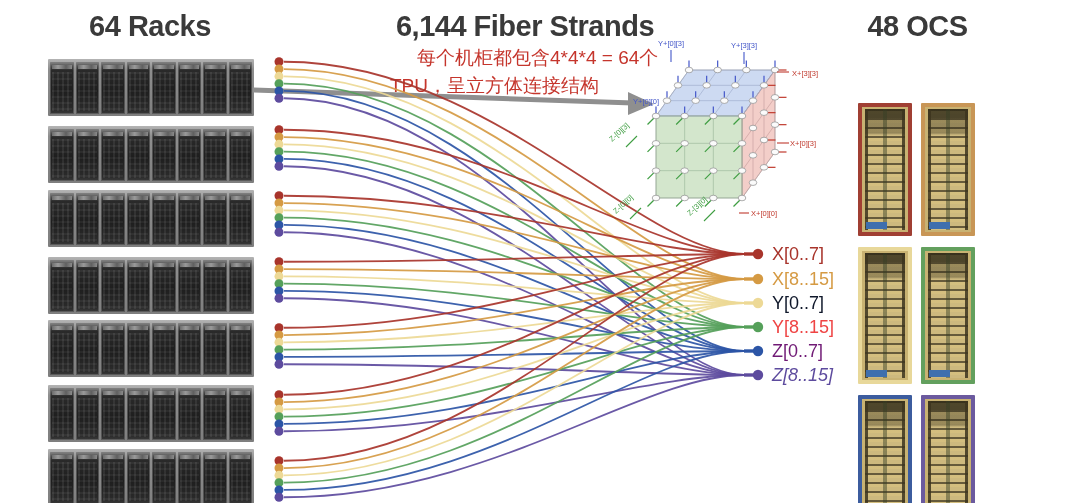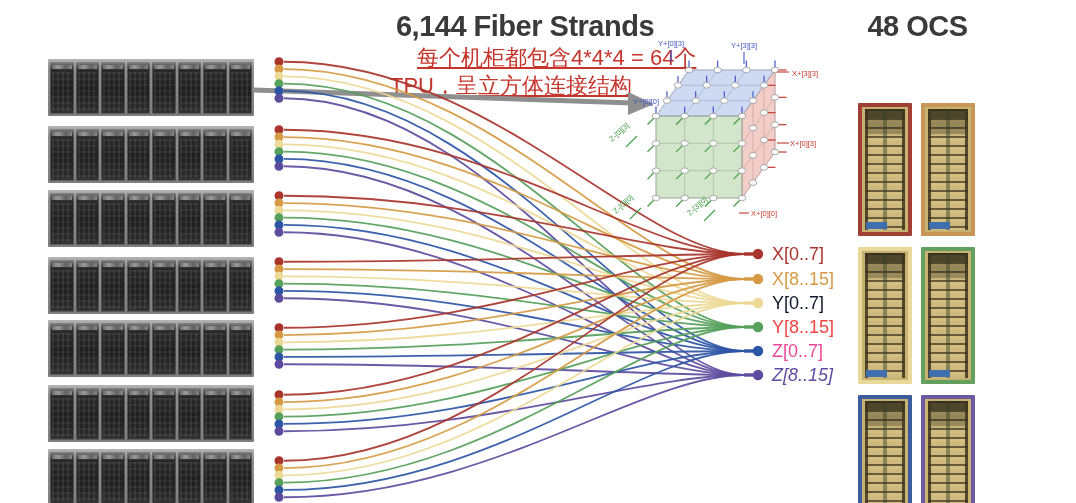--- a/index.html
+++ b/index.html
@@ -8,21 +8,21 @@
     position:relative;width:1076px;height:503px;background:#ffffff;
     overflow:hidden;font-family:"Liberation Sans",sans-serif;
   }
   .col-title{
     position:absolute;top:10px;text-align:center;
     font-size:29px;font-weight:700;color:#3a3a3a;letter-spacing:-0.5px;
   }
   .title-racks{left:30px;width:240px;}
   .title-fiber{left:355px;width:340px;}
   .title-ocs{left:830px;width:175px;}
-  .annotation{position:absolute;font-size:22px;line-height:27px;font-weight:400;text-decoration:underline;}
+  .annotation{position:absolute;font-size:19px;line-height:27px;font-weight:400;}
   .ann-1{left:417px;top:44px;}
   .ann-2{left:390px;top:72px;}
   .rack-row{
     position:absolute;left:48px;width:206px;height:57px;
     background:linear-gradient(180deg,#b4b4b4 0,#8e8e8e 18%,#7e7e7e 100%);
     padding:3px 2px 2px 2px;display:flex;gap:2px;border-radius:1px;
   }
   .rack-unit{
     flex:1;position:relative;border-radius:1px;
     background:linear-gradient(180deg,#8a8a8a 0,#4f4f4f 8%,#2a2a2a 16%,#1e1e1e 55%,#2b2b2b 92%,#3a3a3a 100%);
@@ -60,20 +60,21 @@
   }
   .ocs-inner::after{
     content:"";position:absolute;left:1px;right:45%;bottom:1px;height:7px;background:#3f6fae;
   }
 </style>
 </head>
 <body>
 
 <div class="canvas">
 
+  <div class="col-title title-racks">64 Racks</div>
   <div class="col-title title-fiber">6,144 Fiber Strands</div>
   <div class="col-title title-ocs">48 OCS</div>
 
   <div class="annotation ann-1" style="color: rgb(197, 53, 44);">每个机柜都包含4*4*4 = 64个</div>
   <div class="annotation ann-2" style="color: rgb(197, 53, 44);">TPU，呈立方体连接结构</div>
 
   <div>
       <div class="rack-row" style="top: 59px;">
         <div class="rack-unit"></div>
         <div class="rack-unit"></div>
@@ -376,21 +377,21 @@
         <line x1="630" y1="219" x2="641" y2="208" stroke="#3f9e42" stroke-width="1.1"></line>
         <line x1="704" y1="221" x2="715" y2="210" stroke="#3f9e42" stroke-width="1.1"></line>
       </g>
     </svg>
 
   <div>
       <div class="legend-label" style="top: 241px; color: rgb(168, 52, 43);">X[0..7]</div>
       <div class="legend-label" style="top: 266px; color: rgb(213, 154, 67);">X[8..15]</div>
       <div class="legend-label" style="top: 290px; color: #0f172a;">Y[0..7]</div>
       <div class="legend-label" style="top: 314px; color: #ef4444;">Y[8..15]</div>
-      <div class="legend-label" style="top: 338px; color: #ec4899; text-align: center;">Z[0..7]</div>
+      <div class="legend-label" style="top: 338px; color: #701a75; text-align: center;">Z[0..7]</div>
       <div class="legend-label" style="top: 362px; color: rgb(93, 75, 158); font-style: italic;">Z[8..15]</div>
     </div>
 
   <div class="ocs-grid">
       <div class="ocs-unit" style="border-color: rgb(160, 63, 51); height: 133px;">
         <div class="ocs-inner"></div>
       </div>
       <div class="ocs-unit" style="border-color: rgb(200, 150, 86); height: 133px;">
         <div class="ocs-inner"></div>
       </div>

